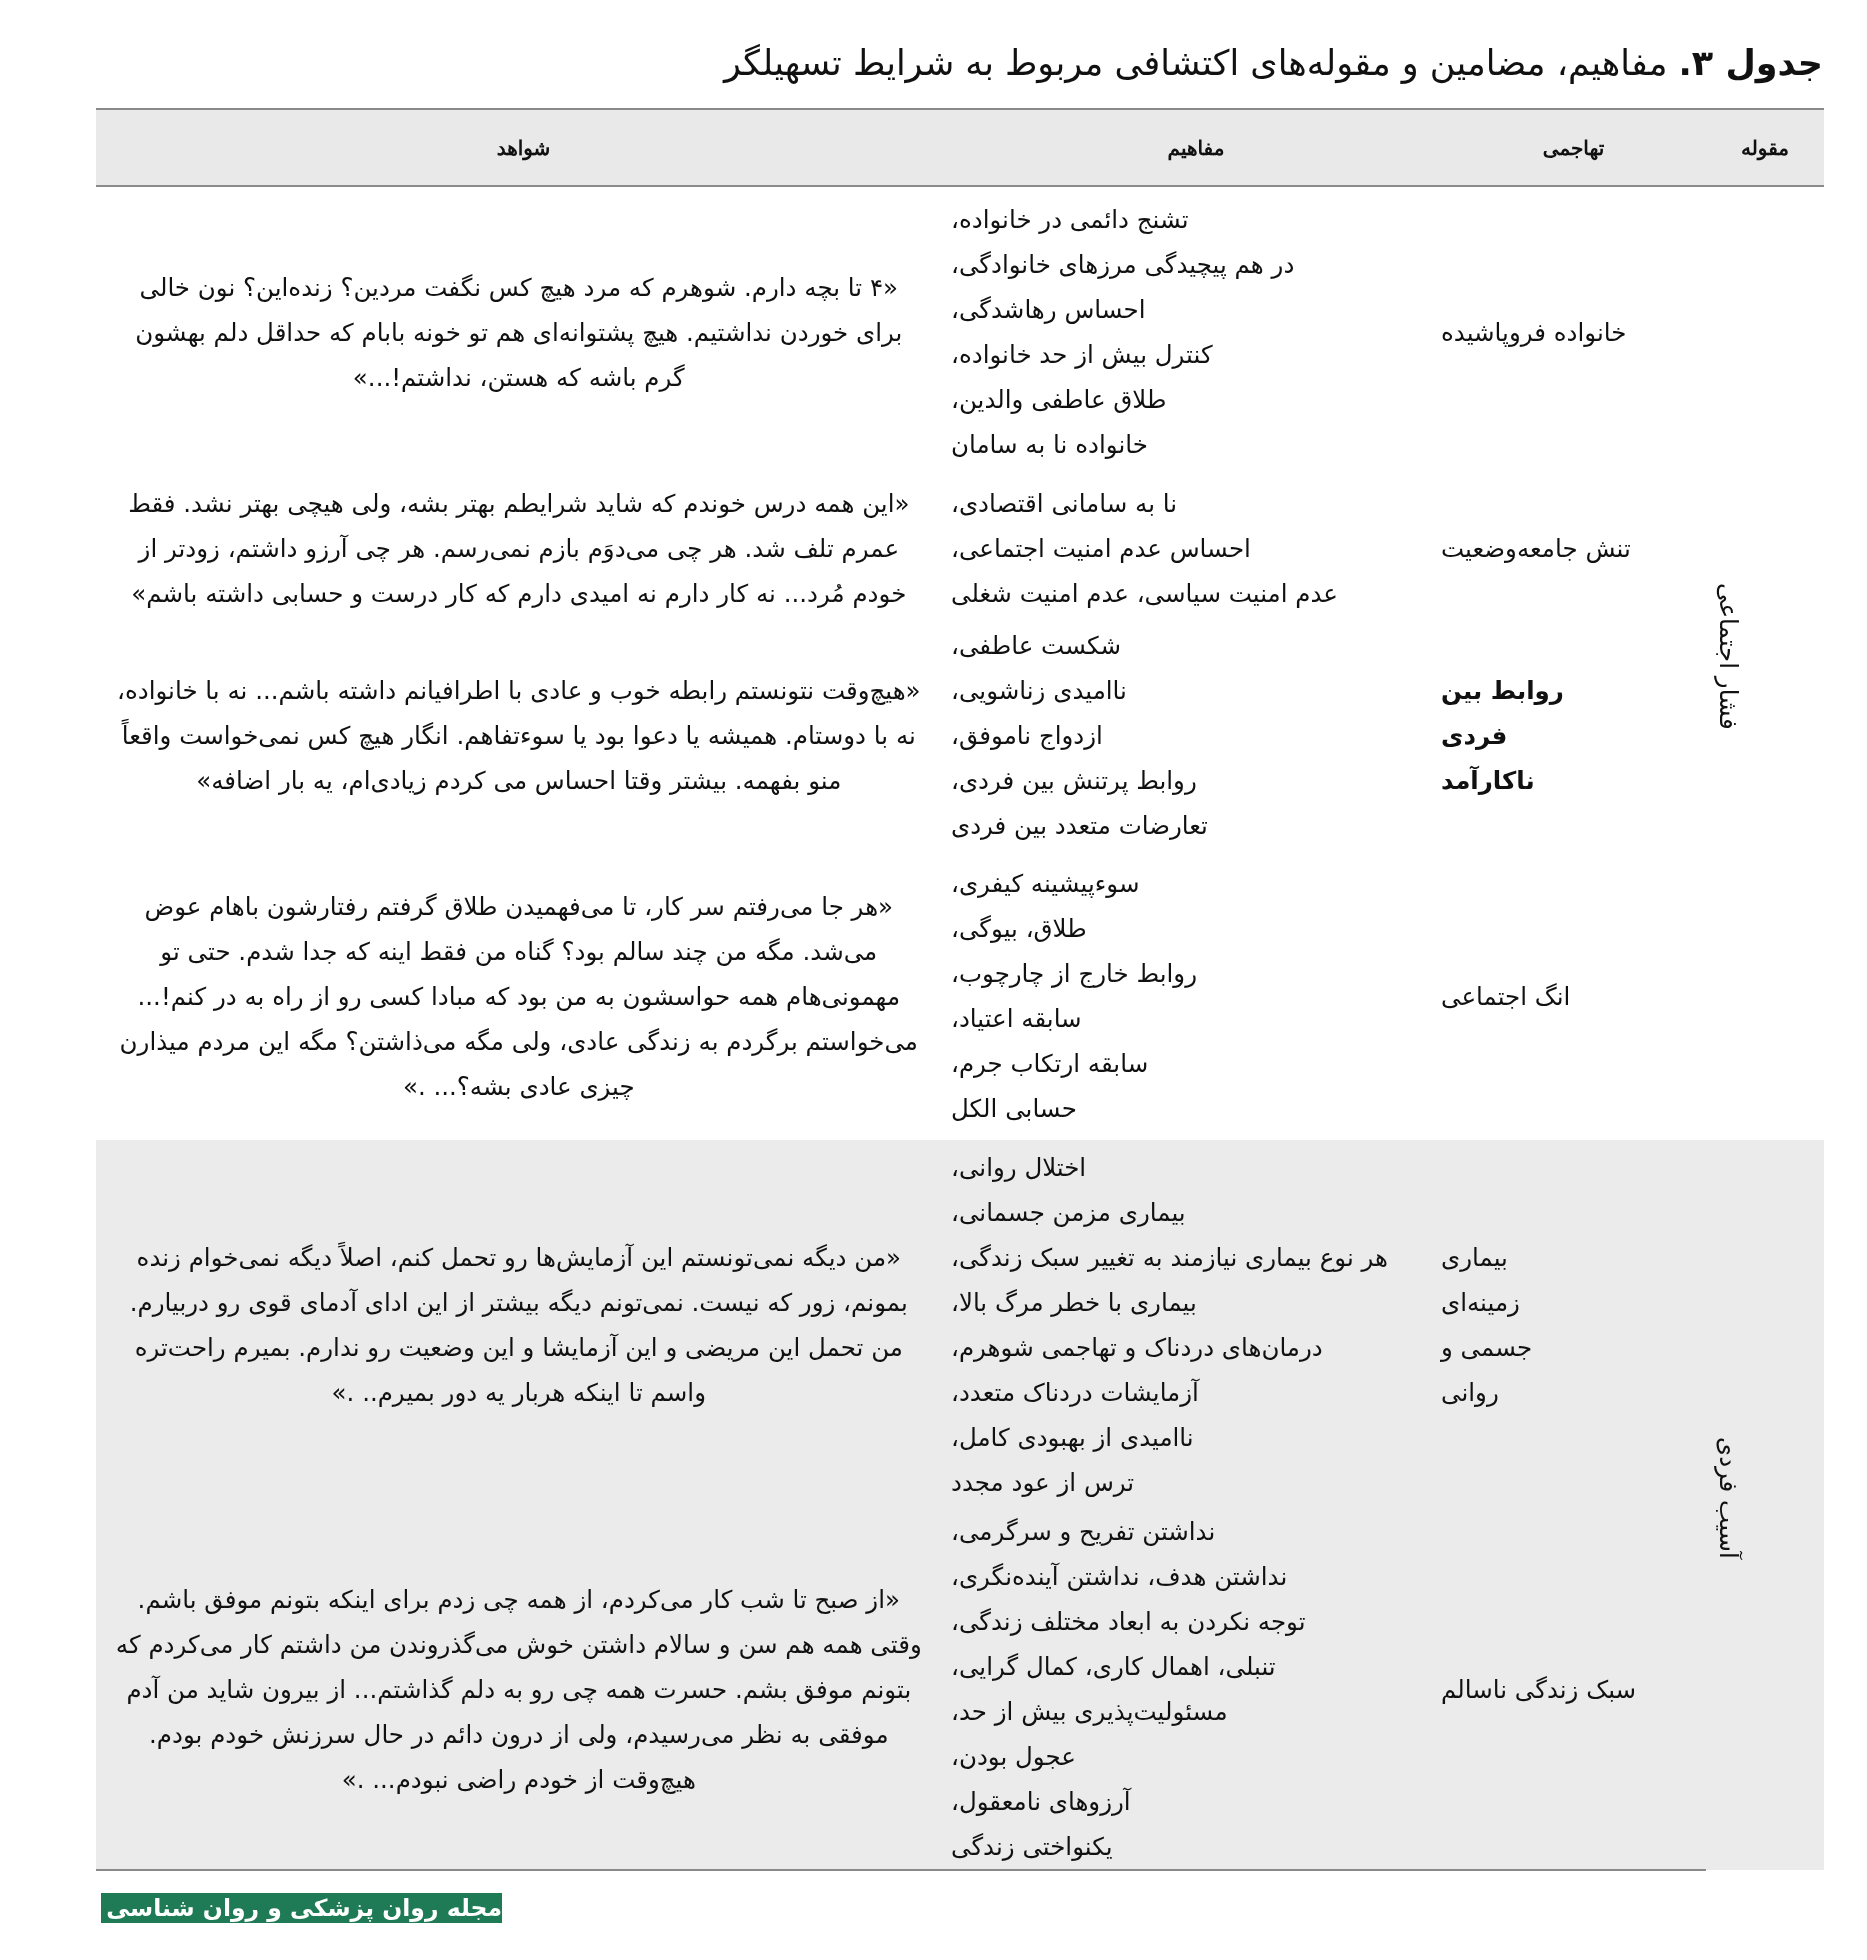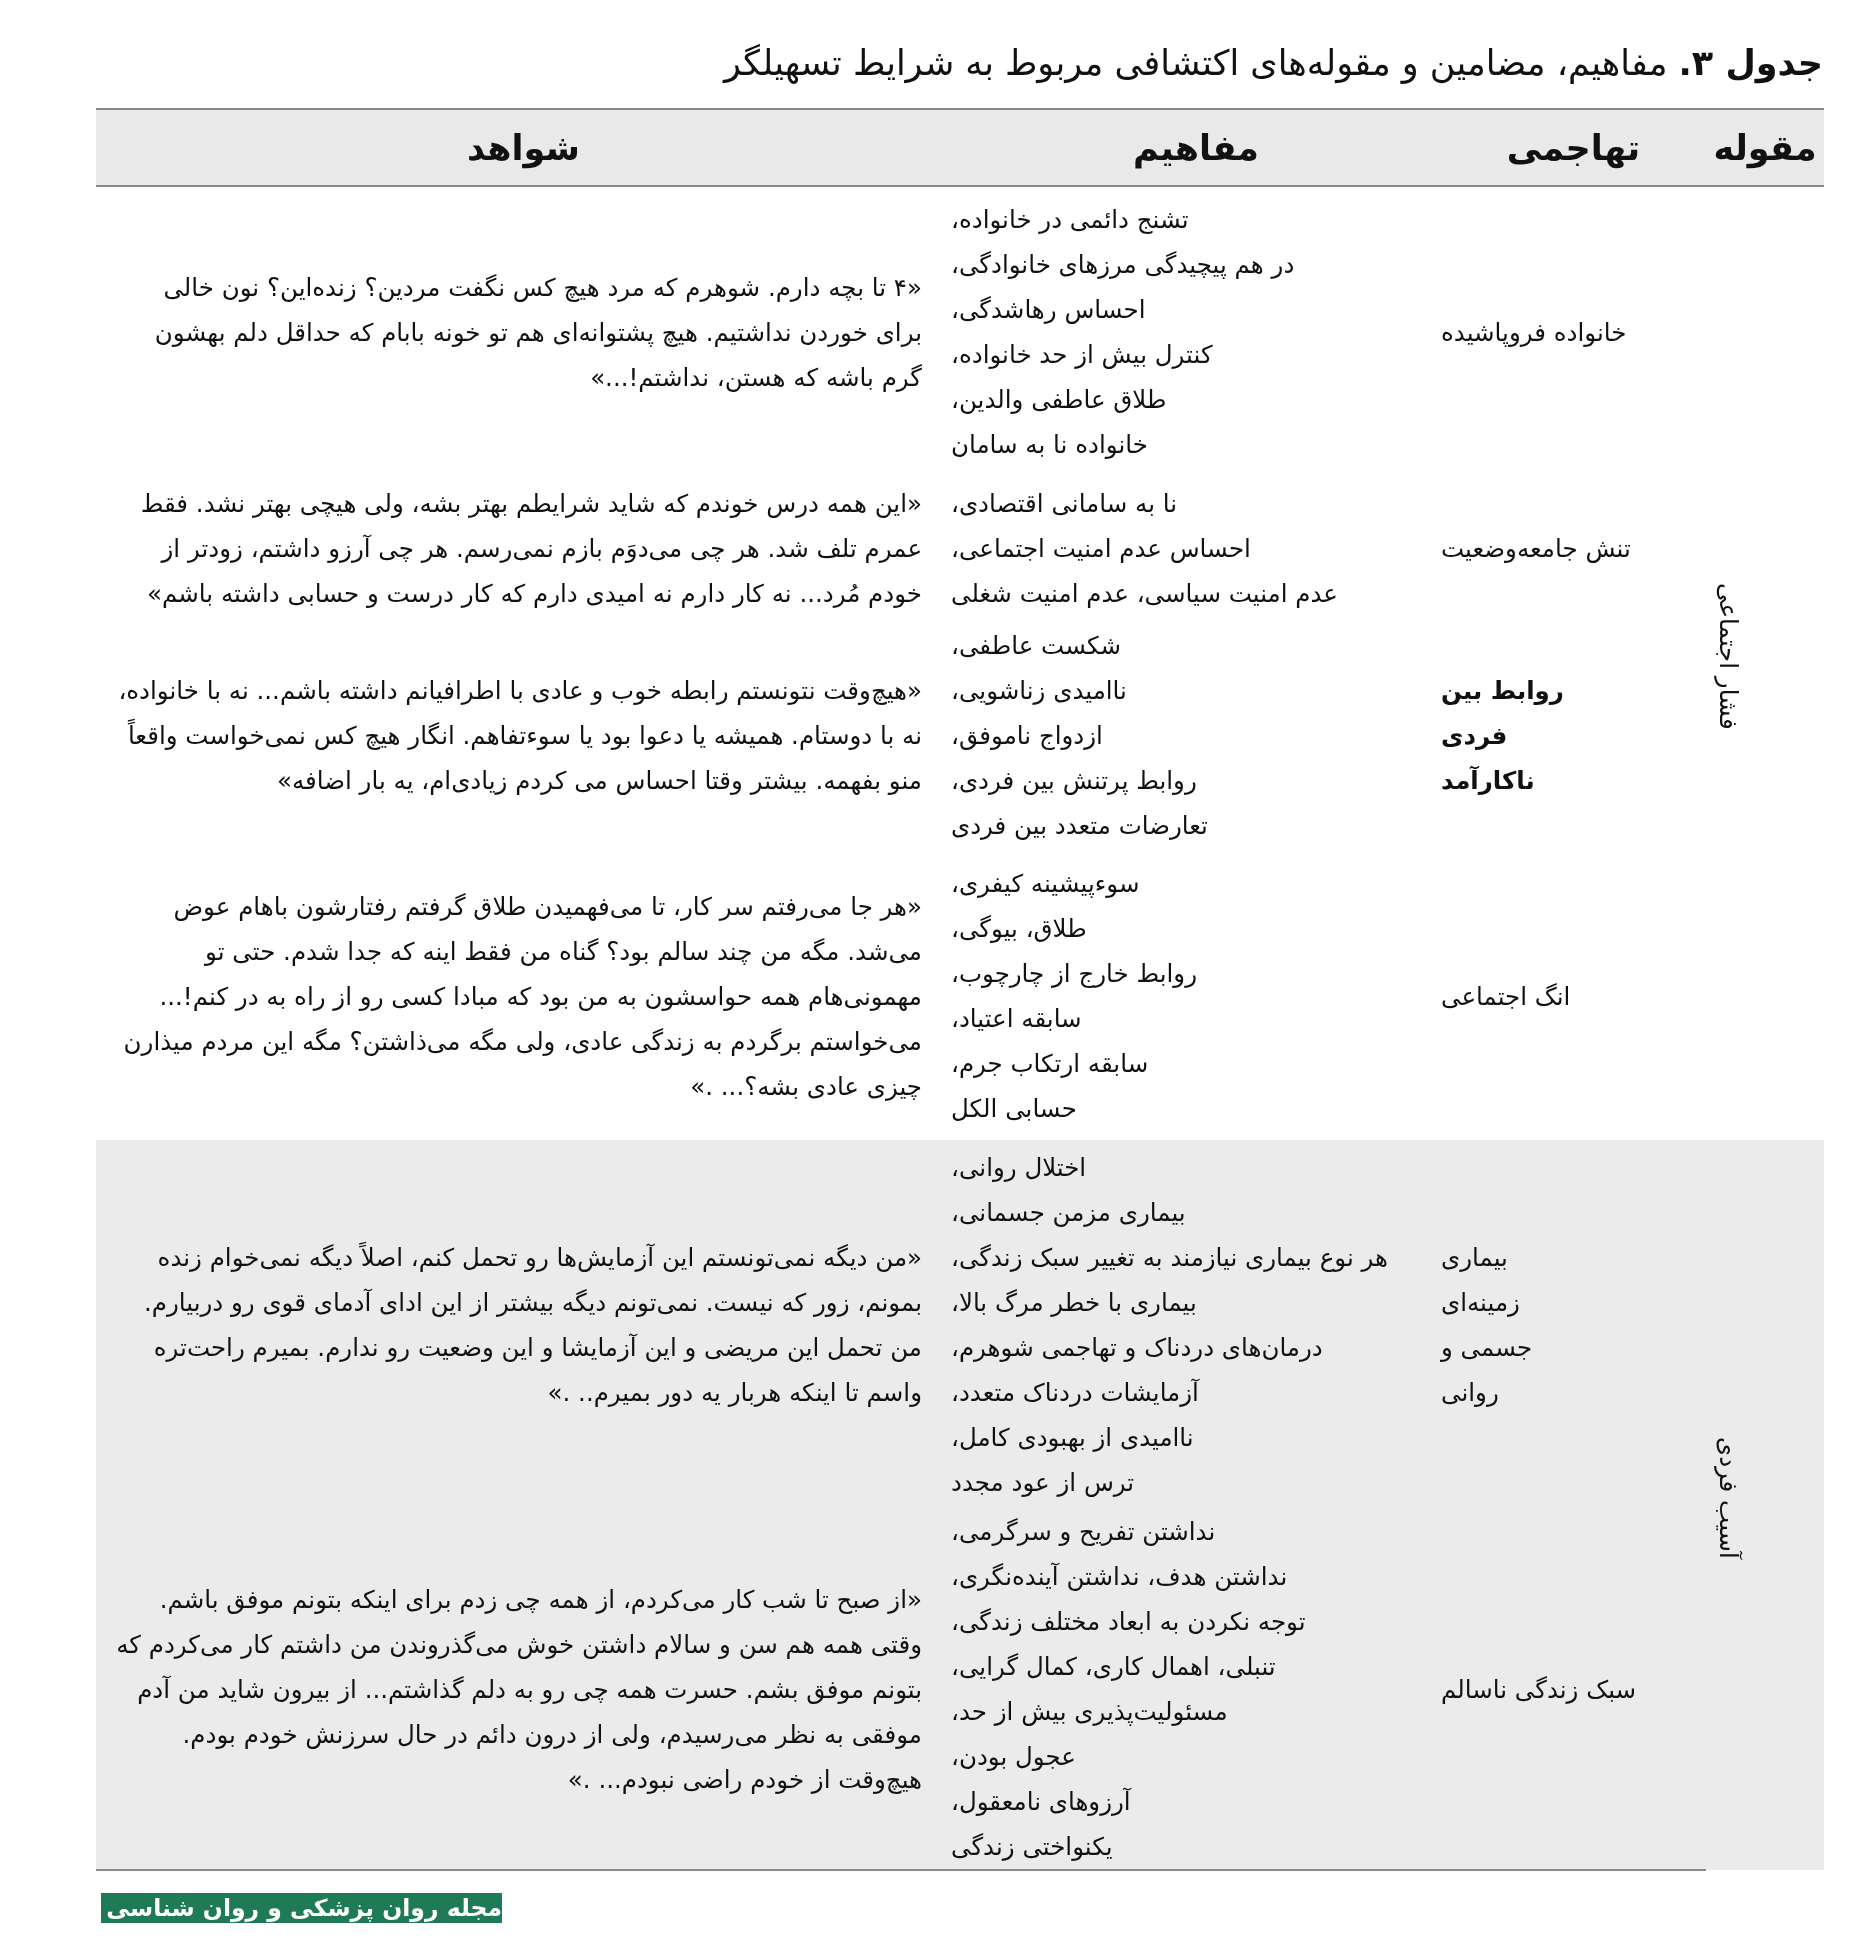--- a/index.html
+++ b/index.html
@@ -2,27 +2,27 @@
 <html><head>
 <meta charset="utf-8">
 <style>
   html, body { margin:0; padding:0; background:#ffffff; }
   body { width:1867px; height:1960px; position:relative; overflow:hidden;
          font-family:"DejaVu Sans", sans-serif; color:#111; }
   .title { position:absolute; top:43px; right:44px; font-size:35px; direction:rtl; white-space:nowrap; }
   .title .lead { font-weight:bold; }
   table.main { position:absolute; top:108px; left:96px; width:1727px; border-collapse:collapse; direction:rtl; table-layout:fixed; }
   table.main thead tr { background:#e9e9e9; }
-  table.main thead th { height:73px; font-size:35px; font-weight:bold; border-top:2.9px solid #8a8a8a; border-bottom:2.9px solid #8a8a8a; vertical-align:middle; }
+  table.main thead th { height:73px; font-size:20px; font-weight:bold; border-top:2.9px solid #8a8a8a; border-bottom:2.9px solid #8a8a8a; vertical-align:middle;font-family:Liberation Serif, serif; }
   col.c-cat { width:118px; }
   col.c-theme { width:265px; }
   col.c-concept { width:490px; }
   col.c-evid { width:855px; }
   td { vertical-align:middle; text-align:left; font-size:24.5px; line-height:45px; padding:0; }
-  td.evid { padding:0 29px 0 19.6px; line-height:45px; text-align:right; }
+  td.evid { padding:0 29px 0 19.6px; line-height:45px; text-align:center; }
   tbody.sec2 tr { background:#ebebeb; }
   tbody.sec2 tr:last-child td { border-bottom:2.9px solid #8a8a8a; }
   td.cat { position:relative; }
   .vert { display:inline-block; writing-mode:vertical-rl; transform:rotate(0deg); font-size:24.5px; white-space:nowrap; }
   .concept-line { display:block; }
   .footer-logo { position:absolute; top:1893px; left:101px; width:401px; height:30px; background:#1e7b55; color:#ffffff;
                  font-weight:bold; font-size:23.5px; line-height:30px; text-align:center; direction:rtl; white-space:nowrap; overflow:hidden; letter-spacing:-1px; }
 </style>
 </head>
 <body>

